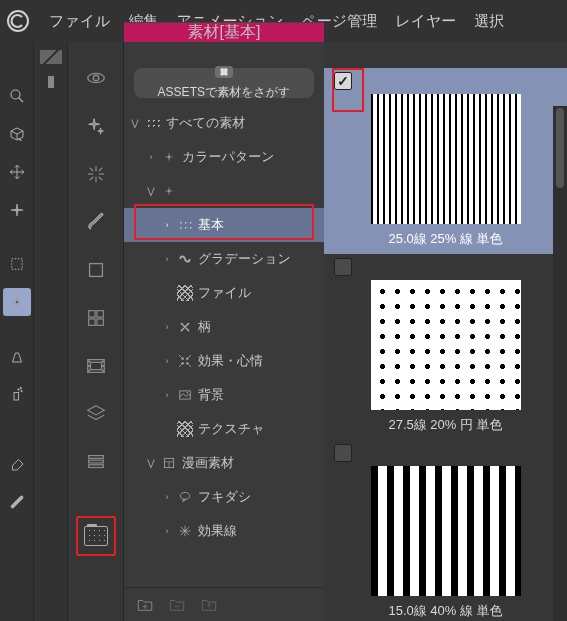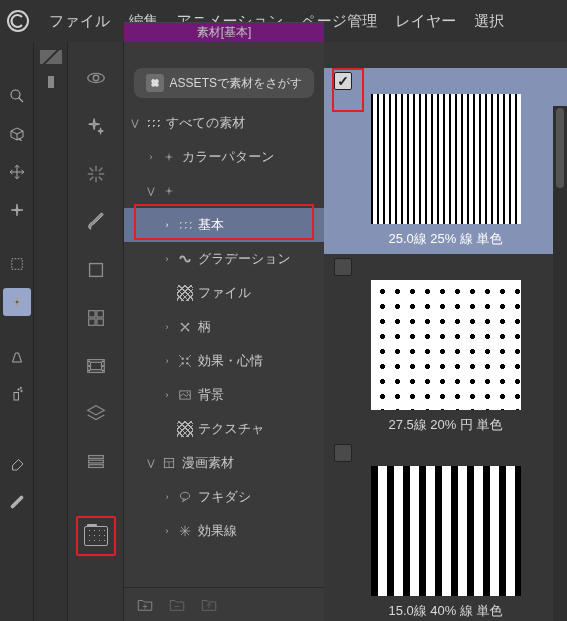--- a/index.html
+++ b/index.html
@@ -44,25 +44,25 @@
     }
     
     .menu-item {
       cursor: pointer;
       white-space: nowrap;
     }
     
     
     .panel-title {
       height: 20px;
-      background: #701a75;
-      display: flex;
-      align-items: center;
-      justify-content: center;
-      font-size: 12px;
+      background: #be185d;
+      display: flex;
+      align-items: center;
+      justify-content: center;
+      font-size: 16px;
       color: #c0c0c0;
       border-top: 1px solid #444;
       margin-left: 128px;
       width: 250px;
     }
     
     
     .main {
       display: flex;
       height: calc(621px - 42px);
@@ -178,20 +178,21 @@
       height: 30px;
       background: #4e4e4e;
       border-radius: 8px;
       display: flex;
       align-items: center;
       justify-content: center;
       gap: 6px;
       cursor: pointer;
       font-size: 12px;
       color: #d8d8d8;
+      flex-direction: column;
     }
     
     .assets-btn .icon-box {
       width: 18px;
       height: 18px;
       background: #6e6e6e;
       border-radius: 3px;
       display: flex;
       align-items: center;
       justify-content: center;

